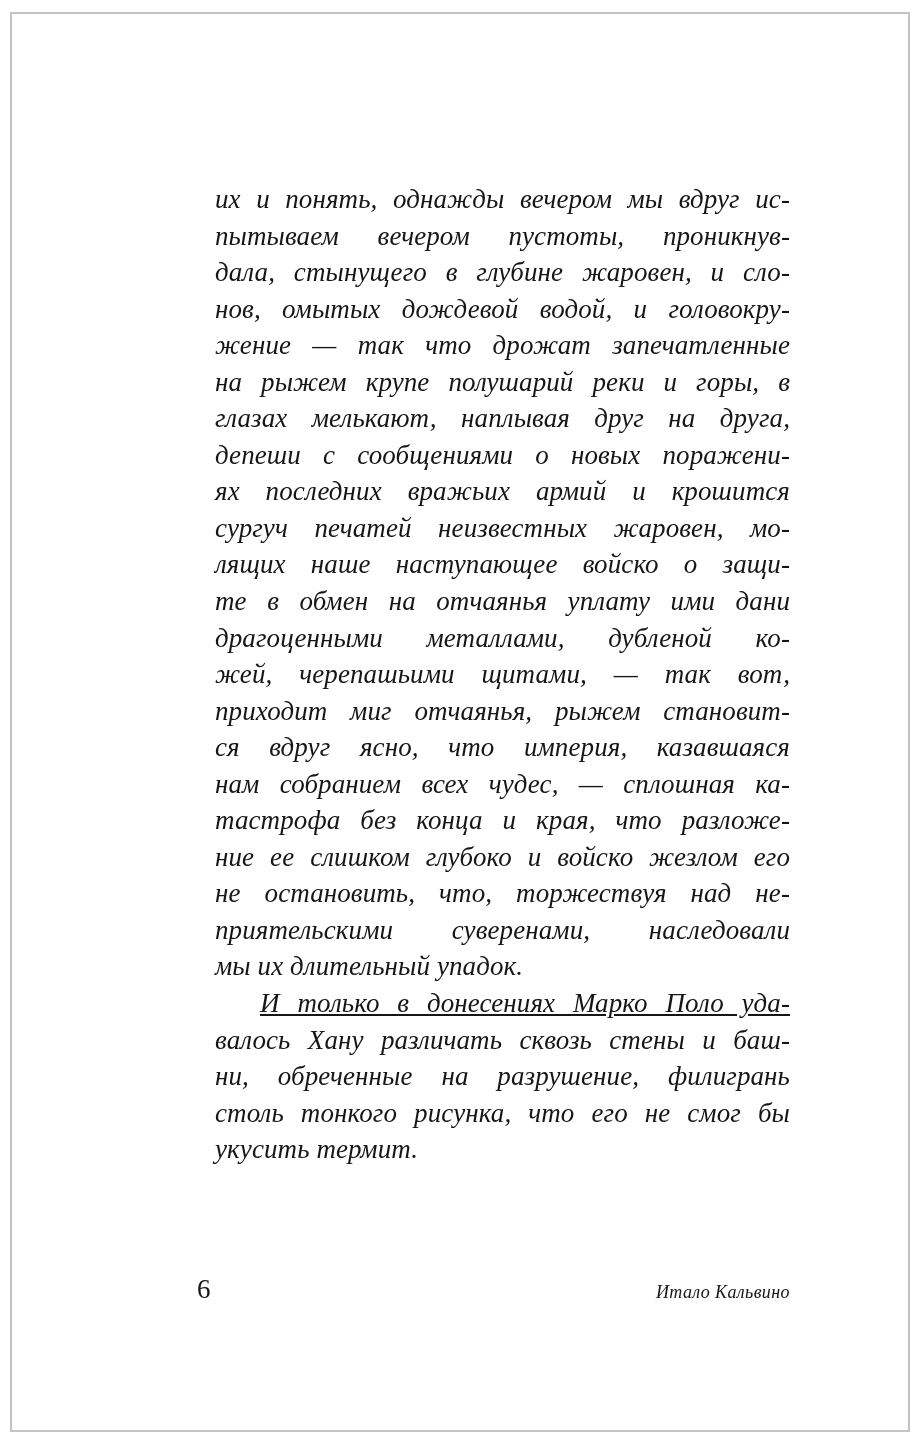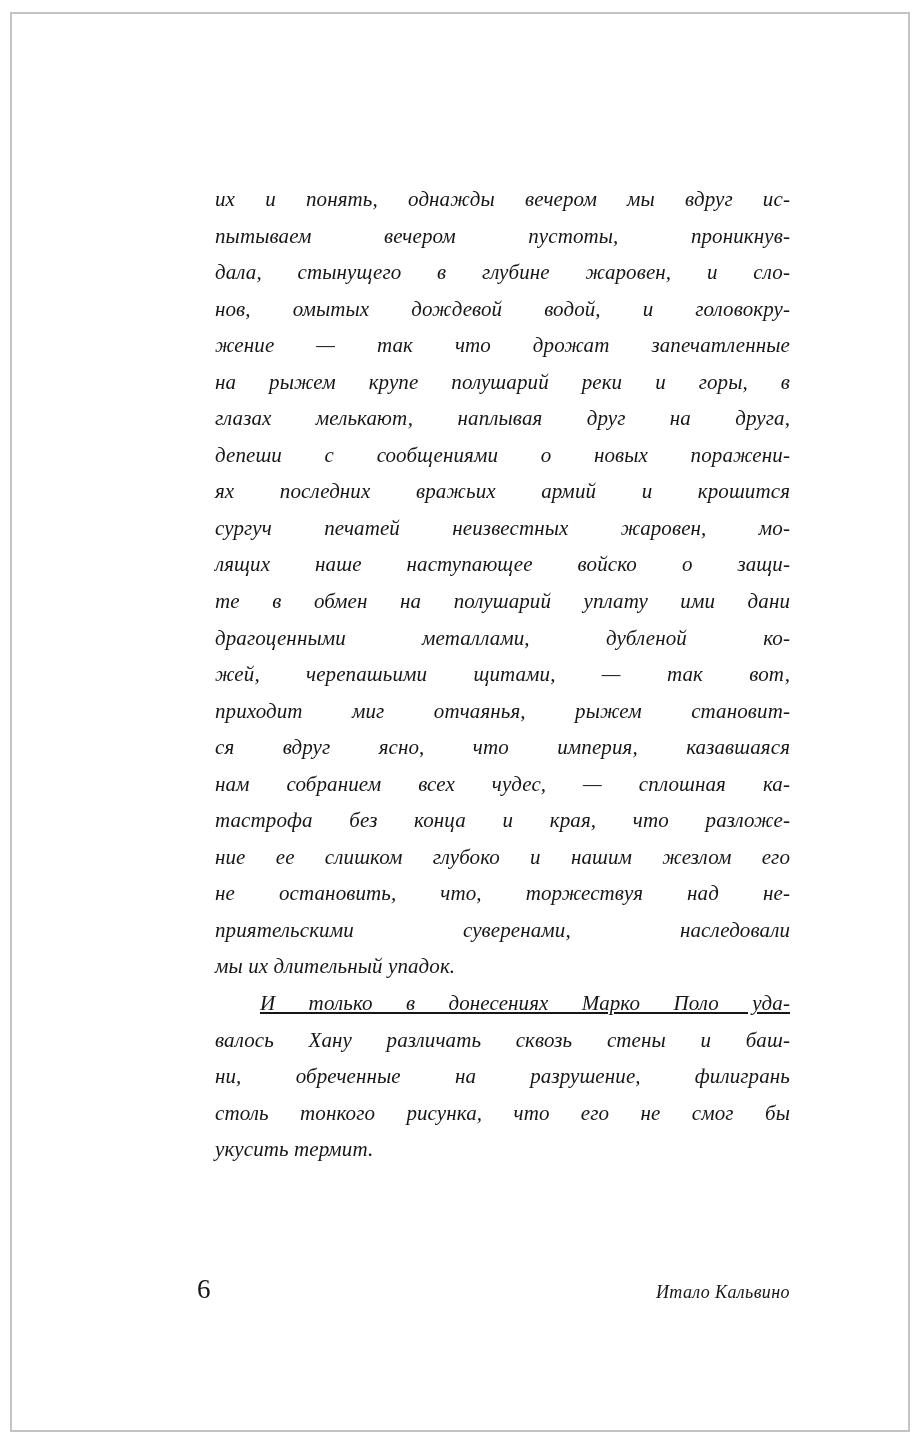--- a/index.html
+++ b/index.html
@@ -27,21 +27,21 @@
       left: 215px;
       top: 181px;
       width: 575px;
     }
     .paragraph {
       margin: 0;
       padding: 0;
     }
     .line {
       font-style: italic;
-      font-size: 21px;
+      font-size: 27px;
       line-height: 36.55px;
       text-align: justify;
       text-align-last: justify;
       text-justify: inter-word;
       white-space: normal;
       letter-spacing: 0.1px;
     }
     .line.indent {
       text-indent: 45px;
       text-decoration: underline;
@@ -81,28 +81,28 @@
       <div class="line">пытываем вечером пустоты, проникнув-</div>
       <div class="line">дала, стынущего в глубине жаровен, и сло-</div>
       <div class="line">нов, омытых дождевой водой, и головокру-</div>
       <div class="line">жение — так что дрожат запечатленные</div>
       <div class="line">на рыжем крупе полушарий реки и горы, в</div>
       <div class="line">глазах мелькают, наплывая друг на друга,</div>
       <div class="line">депеши с сообщениями о новых поражени-</div>
       <div class="line">ях последних вражьих армий и крошится</div>
       <div class="line">сургуч печатей неизвестных жаровен, мо-</div>
       <div class="line">лящих наше наступающее войско о защи-</div>
-      <div class="line">те в обмен на полушарий уплату ими дани</div>
+      <div class="line">те в обмен на отчаянья уплату ими дани</div>
       <div class="line">драгоценными металлами, дубленой ко-</div>
       <div class="line">жей, черепашьими щитами, — так вот,</div>
       <div class="line">приходит миг отчаянья, рыжем становит-</div>
       <div class="line">ся вдруг ясно, что империя, казавшаяся</div>
       <div class="line">нам собранием всех чудес, — сплошная ка-</div>
       <div class="line">тастрофа без конца и края, что разложе-</div>
-      <div class="line">ние ее слишком глубоко и нашим жезлом его</div>
+      <div class="line">ние ее слишком глубоко и войско жезлом его</div>
       <div class="line">не остановить, что, торжествуя над не-</div>
       <div class="line">приятельскими суверенами, наследовали</div>
       <div class="line para-end">мы их длительный упадок.</div>
     </div>
     <div class="paragraph">
       <div class="line indent">И только в донесениях Марко Поло уда-</div>
       <div class="line">валось Хану различать сквозь стены и баш-</div>
       <div class="line">ни, обреченные на разрушение, филигрань</div>
       <div class="line">столь тонкого рисунка, что его не смог бы</div>
       <div class="line para-end">укусить термит.</div>

